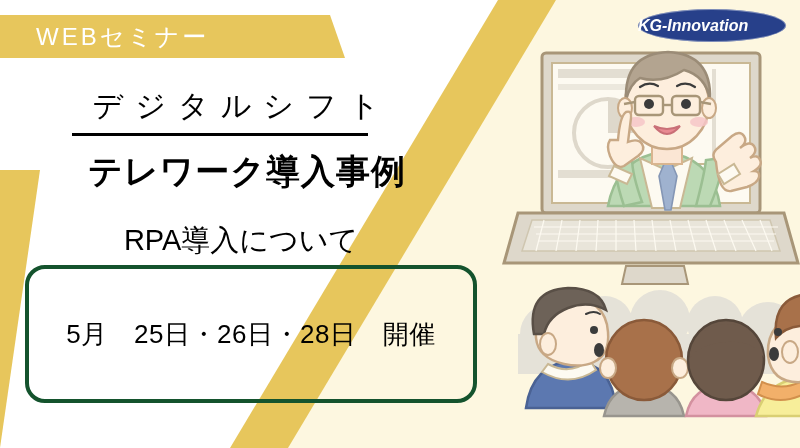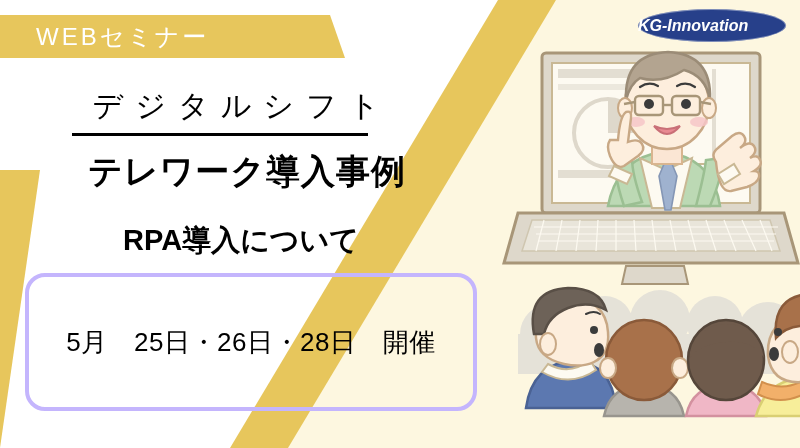--- a/index.html
+++ b/index.html
@@ -100,35 +100,35 @@
     font-weight: bold;
     letter-spacing: 1px;
     text-align: center;
     color: #000;
     white-space: nowrap;
     margin-top: 13px;
     padding-left: 24px;
   }
   .title-sub2 {
     font-size: 29px;
-    font-weight: bold;
+    font-weight: normal;
     letter-spacing: 0px;
     text-align: center;
     color: #000;
     white-space: nowrap;
     margin-top: 26px;
     padding-left: 12px;
   }
 
   
   .schedule-box {
     position: absolute;
-    left: 25px; top: 273px;
+    left: 25px; top: 265px;
     width: 452px; height: 138px;
-    border: 4px solid #c4b5fd;
+    border: 4px solid #14532d;
     border-radius: 20px;
     background: transparent;
     display: flex;
     flex-direction: column;
     justify-content: center;
     align-items: center;
     gap: 14px;
   }
   .schedule-line {
     font-size: 26px;

